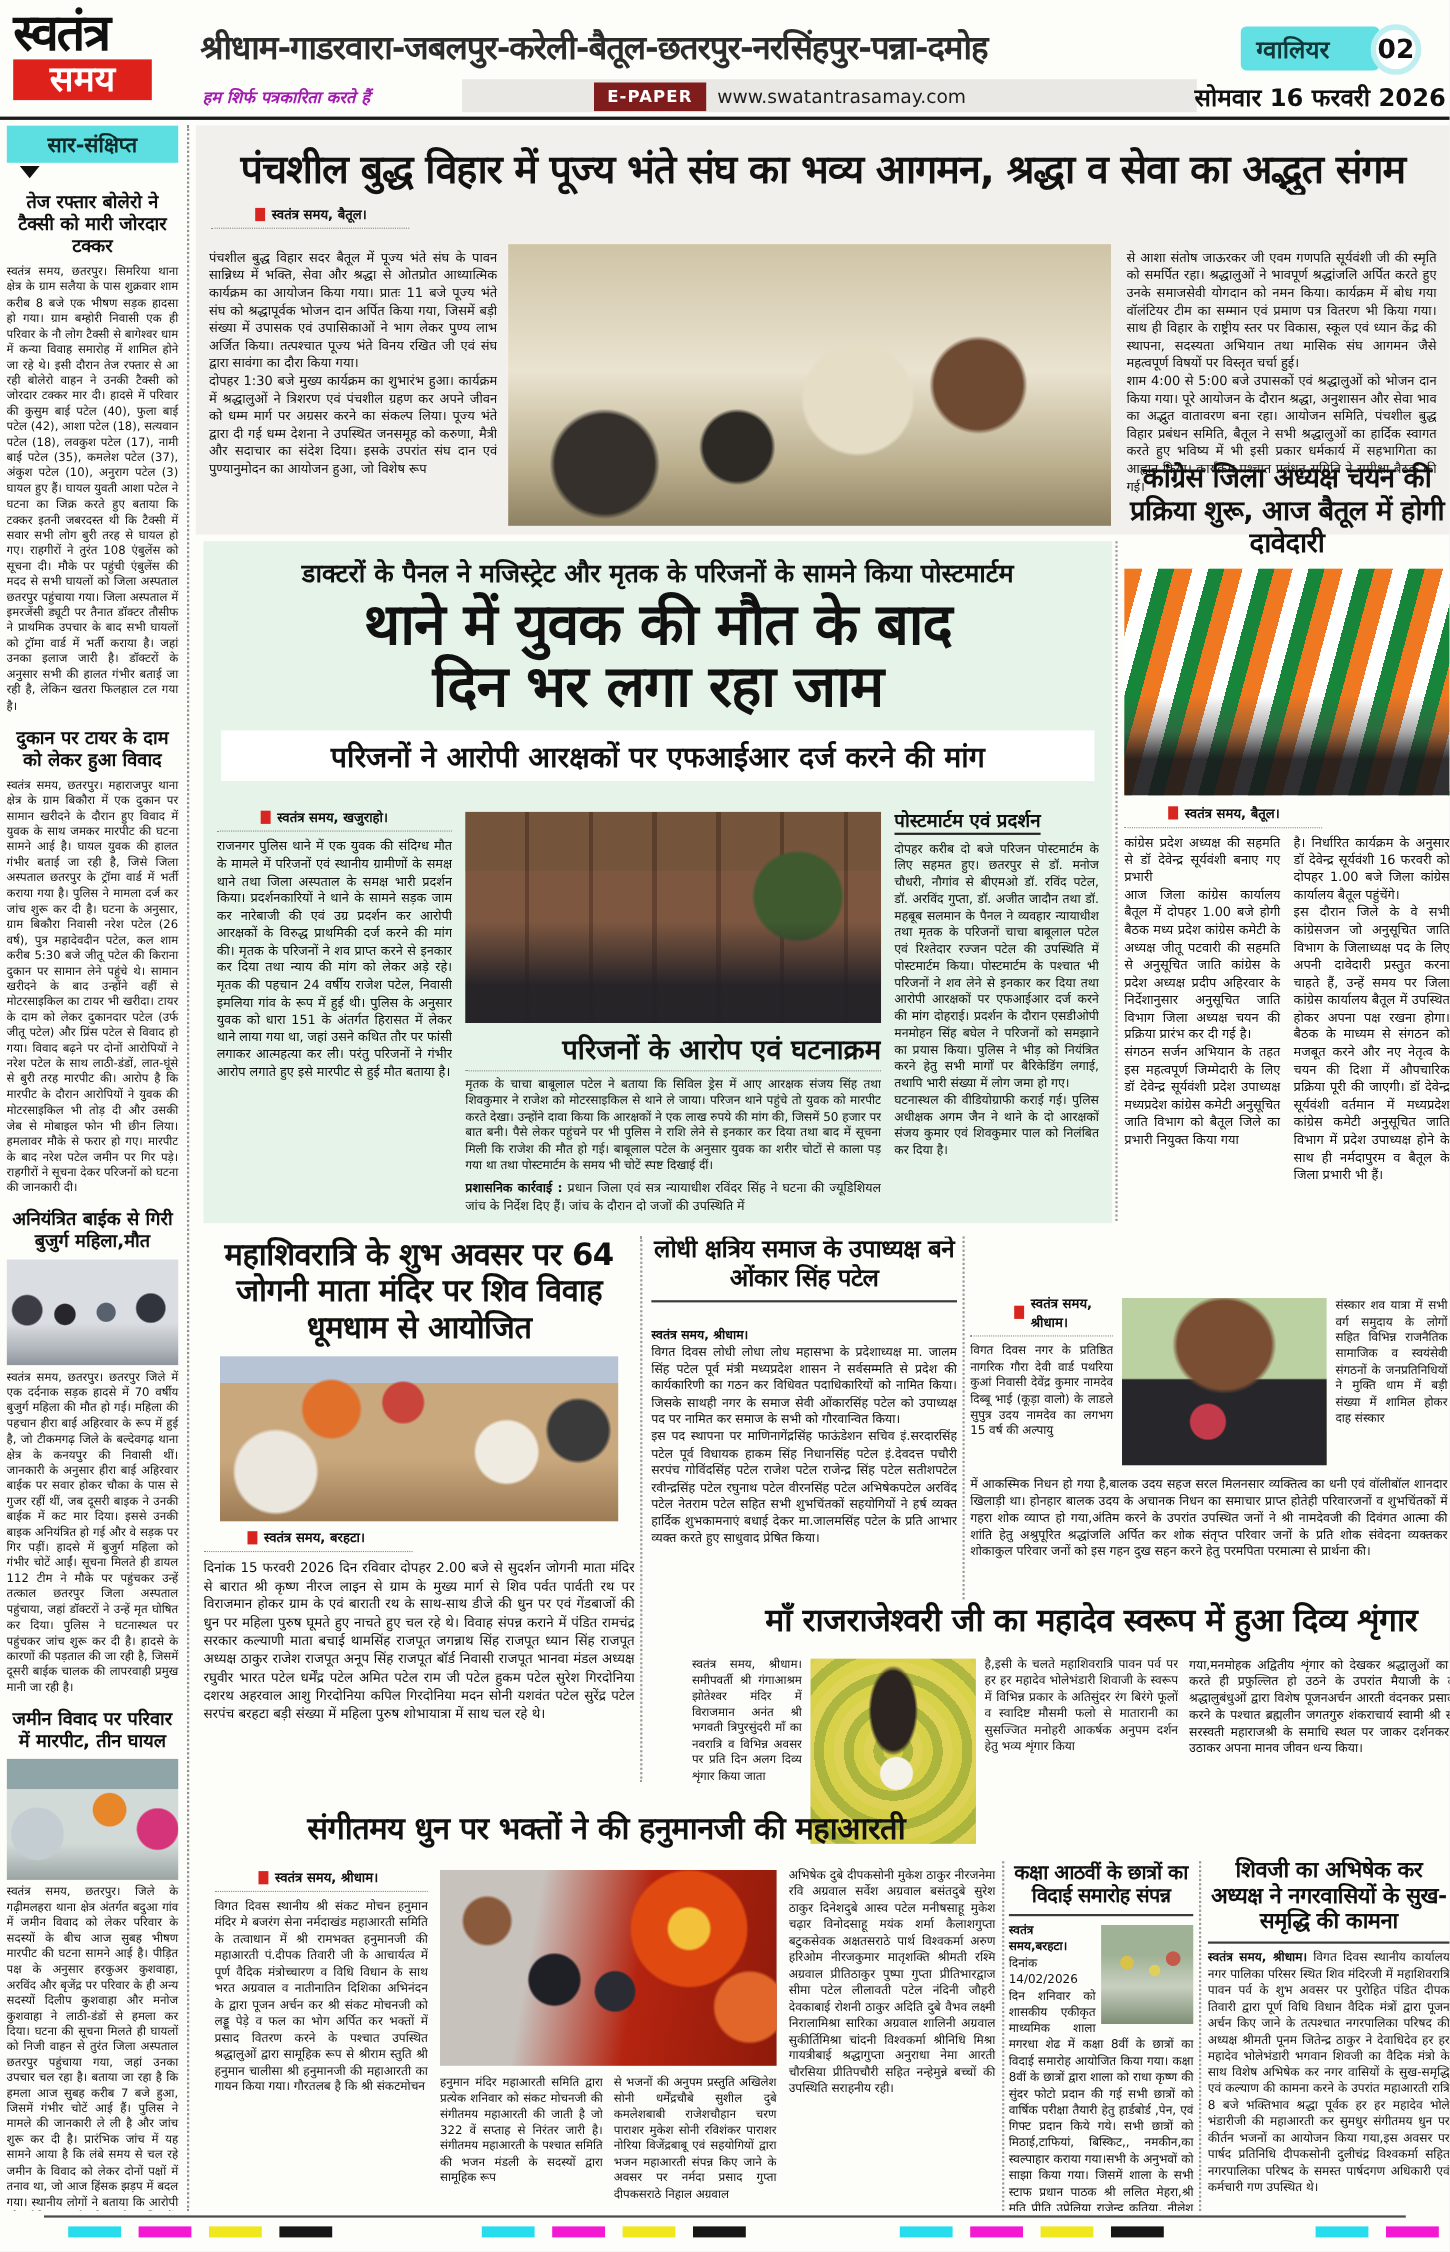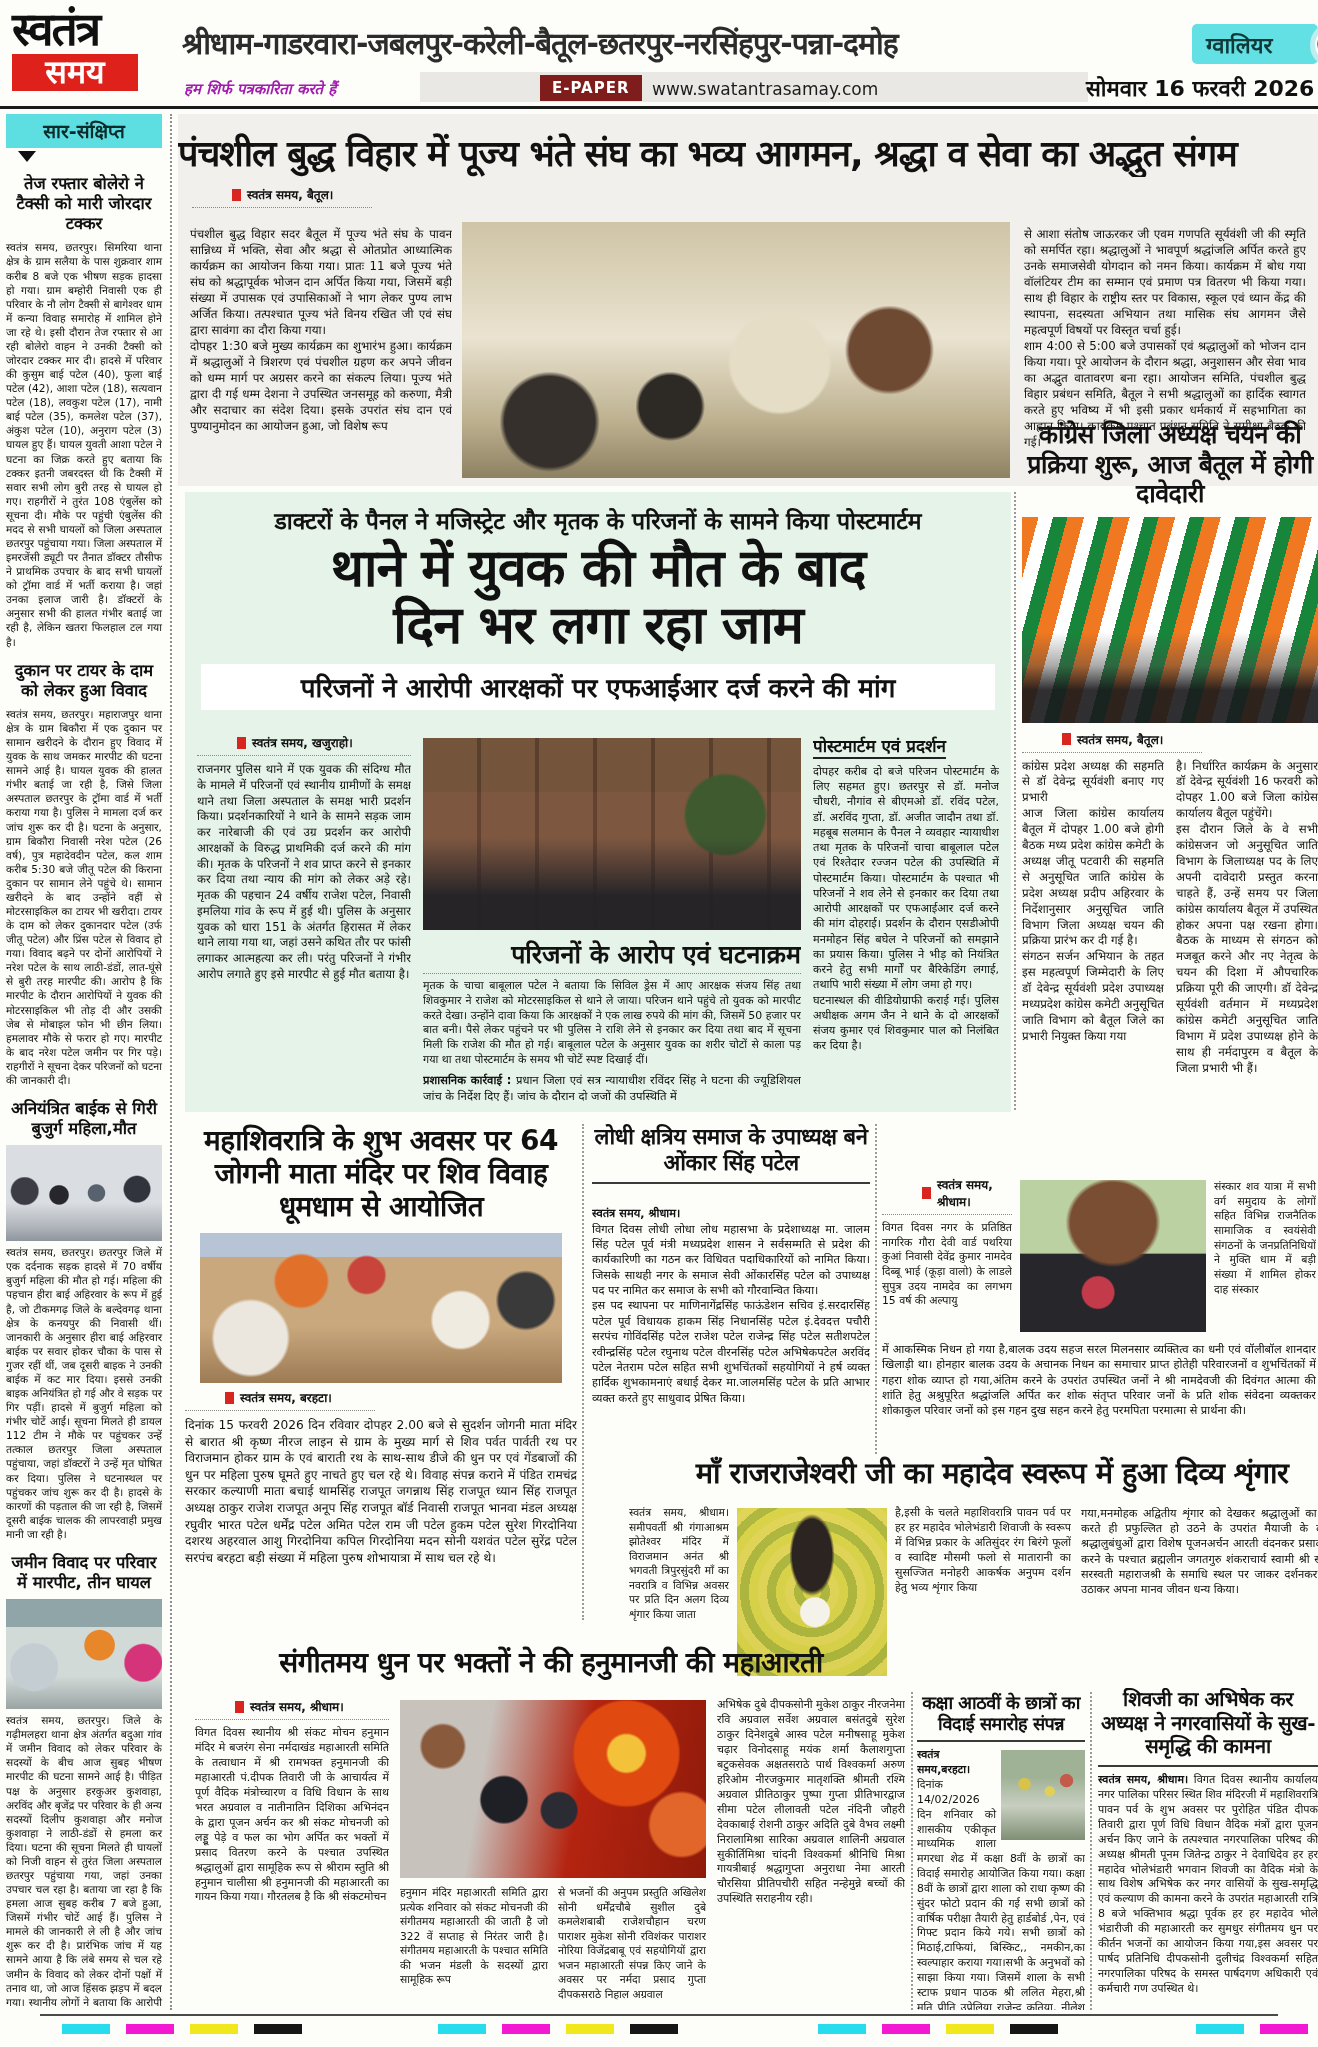--- a/index.html
+++ b/index.html
@@ -34,21 +34,21 @@
   
   .sidebar { border-right:2px dotted #8d8d8d; padding-right:8px; }
   .sb-header { background:#5ddfe2; text-align:center; font-size:19px; font-weight:bold; padding:4px 0; color:#0d2b2b; }
   .sb-tri { width:0; height:0; border-left:9px solid transparent; border-right:9px solid transparent; border-top:11px solid #101010; margin:3px 0 6px 12px; }
   .sb-head { font-size:16.5px; font-weight:bold; text-align:center; line-height:1.22; margin:12px 0 6px; }
   .sb-body { font-size:10.6px; line-height:1.33; text-align:justify; }
   .sb-photo { width:100%; height:96px; margin:6px 0 4px; }
 
   
   .top-article { background:#f2f0ec; }
-  .ta-head { font-size:36px; font-weight:bold; white-space:nowrap; letter-spacing:-1px; padding-top:14px; }
+  .ta-head { font-size:36px; font-weight:bold; text-align:center; white-space:nowrap; letter-spacing:-1px; padding-top:14px; }
 
   
   .main-article { background:#e5f3e8; }
   .ma-kicker { font-size:23px; font-weight:bold; text-align:center; padding-top:12px; }
   .ma-headline { font-size:52px; font-weight:bold; text-align:center; line-height:1.1; letter-spacing:-1px; margin-top:4px; }
   .ma-subhead { background:#fff; margin:10px 16px 0; text-align:center; font-size:26px; font-weight:bold; padding:5px 0; }
   .sub-title { font-size:25px; font-weight:bold; text-align:right; padding:6px 0 3px; border-bottom:1px dotted #888; margin-bottom:5px; }
   .col-title { font-size:17px; font-weight:bold; border-bottom:2px solid #222; display:inline-block; margin-bottom:5px; }
 
   
@@ -122,21 +122,21 @@
 </head>
 <body>
 
 <div id="page">
 
   <div class="abs" style="left:12px; top:6px;">
     <div class="logo-top">स्वतंत्र</div>
     <div class="logo-bottom">समय</div>
   </div>
   <div class="abs cities" style="left:182px; top:22px;">श्रीधाम-गाडरवारा-जबलपुर-करेली-बैतूल-छतरपुर-नरसिंहपुर-पन्ना-दमोह</div>
-  <div class="abs" style="left:1192px; top:24px; display:flex; align-items:center;">
+  <div class="abs" style="left:1128px; top:24px; display:flex; align-items:center;">
     <div class="gw-badge">ग्वालियर</div>
     <div class="gw-circle abs" style="left:118px; top:-2px;">02</div>
   </div>
   <div class="abs graybar" style="left:420px; top:72px; width:668px; height:30px;"></div>
   <div class="abs tagline" style="left:184px; top:78px;">हम शिर्फ पत्रकारिता करते हैं</div>
   <div class="abs epaper" style="left:540px; top:75px;">E-PAPER</div>
   <div class="abs site" style="left:652px; top:79px;">www.swatantrasamay.com</div>
   <div class="abs dateline" style="left:1086px; top:72px;">सोमवार 16 फरवरी 2026</div>
   <div class="abs black-rule" style="left:0; top:106px; width:1318px; height:3px;"></div>
 

